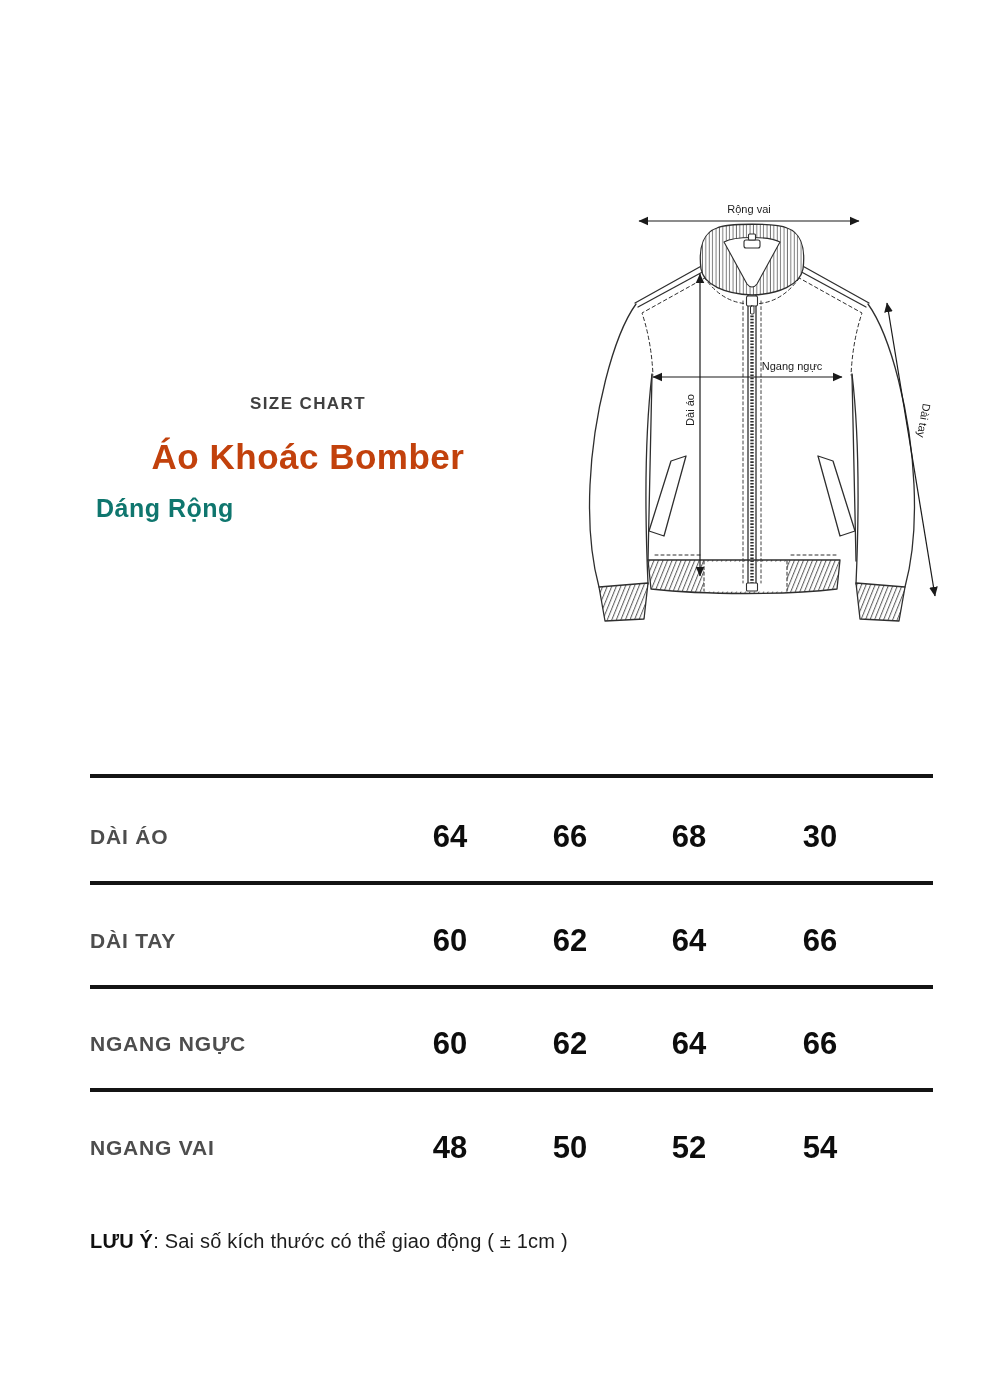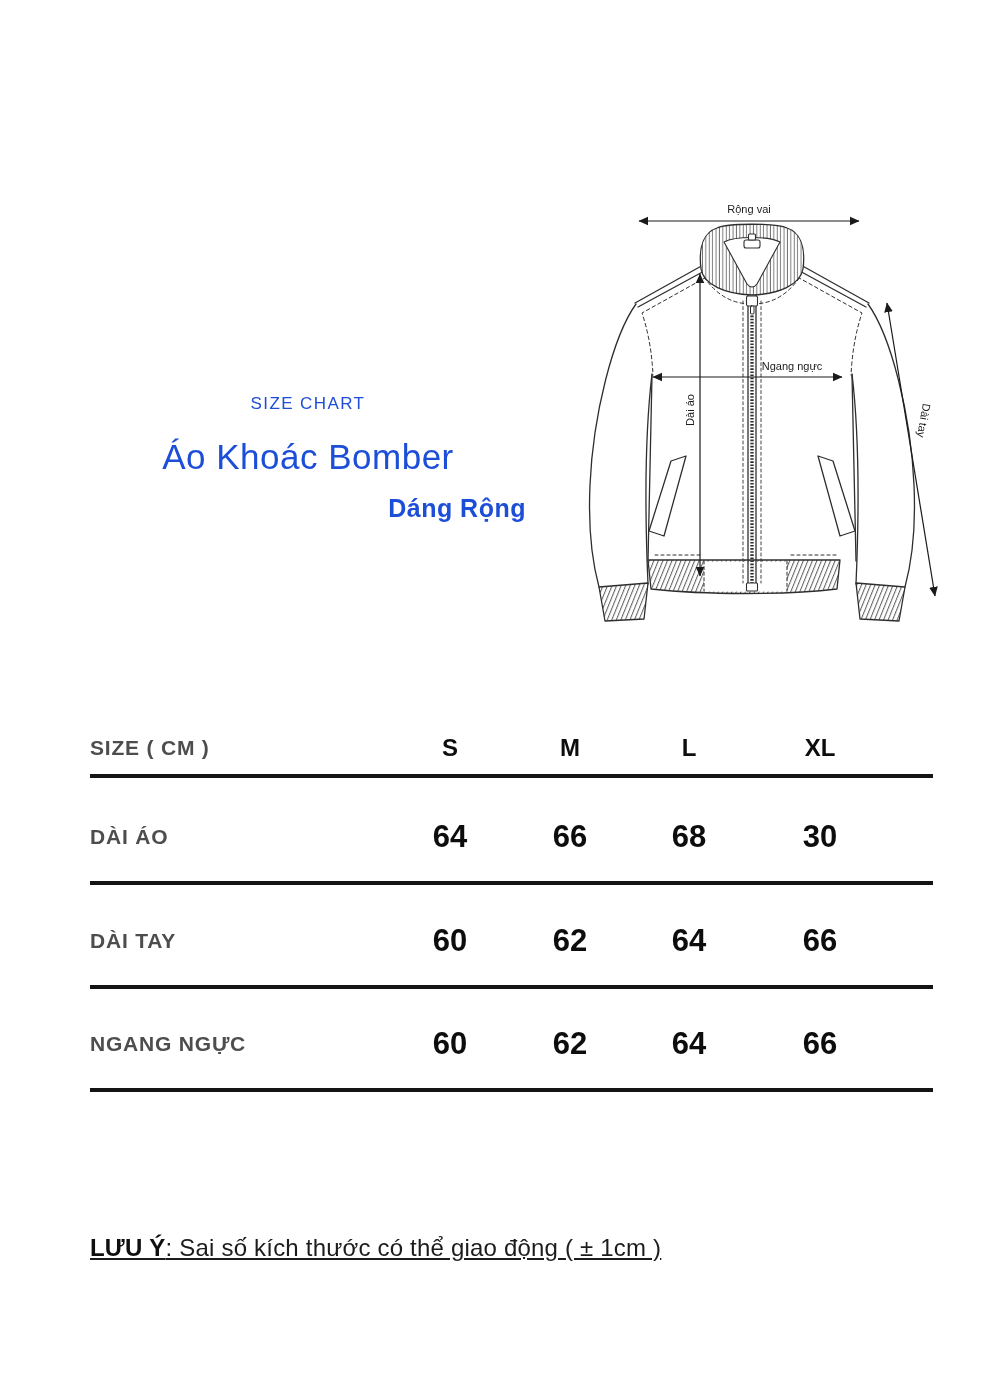--- a/index.html
+++ b/index.html
@@ -3,29 +3,29 @@
 <meta charset="utf-8">
 <style>
   html,body{margin:0;padding:0;background:#ffffff;}
   .page{
     position:relative;width:1000px;height:1400px;background:#ffffff;
     font-family:"Liberation Sans",sans-serif;overflow:hidden;color:#141414;
   }
   
   .eyebrow{
     position:absolute;left:90px;top:394px;width:436px;text-align:center;
-    font-size:17px;font-weight:normal;color:#1d4ed8;letter-spacing:1.4px;
+    font-size:17px;font-weight:bold;color:#404040;letter-spacing:1.4px;
   }
   .title{
     position:absolute;left:60px;top:437px;width:496px;text-align:center;
-    font-size:35px;font-weight:normal;color:#1d4ed8;letter-spacing:.5px;
+    font-size:35px;font-weight:bold;color:#c2410c;letter-spacing:.5px;
   }
   .subtitle{
-    position:absolute;left:90px;top:494px;width:436px;text-align:right;
-    font-size:25px;font-weight:bold;color:#1d4ed8;letter-spacing:.5px;
+    position:absolute;left:96px;top:494px;width:436px;text-align:left;
+    font-size:25px;font-weight:bold;color:#0f766e;letter-spacing:.5px;
   }
   
   .diagram{position:absolute;left:555px;top:185px;width:400px;height:440px;margin:0;text-align:right;}
   
   .rule{position:absolute;left:90px;width:843px;height:3.5px;background:#141414;}
   .rule.r1{top:774px}.rule.r2{top:881px}.rule.r3{top:985px}.rule.r4{top:1088px}
   .t-row{position:absolute;left:90px;width:843px;height:34px;}
   .t-row .lbl{
     position:absolute;left:0;top:0;line-height:34px;
     font-size:21px;font-weight:bold;color:#4d4d4d;letter-spacing:.8px;white-space:nowrap;
@@ -36,22 +36,22 @@
   }
   .t-row .col-head{
     position:absolute;top:0;transform:translateX(-50%);line-height:34px;
     font-size:24px;font-weight:bold;color:#0d0d0d;white-space:nowrap;
   }
   .head-row{top:731px}
   .row-0{top:820px}.row-1{top:924px}.row-2{top:1027px}.row-3{top:1131px}
   .c0{left:360px}.c1{left:480px}.c2{left:599px}.c3{left:730px}
   
   .note{
-    position:absolute;left:90px;top:1210px;font-size:24px;color:#1c1c1c;
-    letter-spacing:.2px;white-space:nowrap;text-decoration:underline;
+    position:absolute;left:90px;top:1210px;font-size:20px;color:#1c1c1c;
+    letter-spacing:.2px;white-space:nowrap;
   }
   .note b{font-weight:bold;color:#0f0f0f;}
   svg text{font-family:"Liberation Sans",sans-serif;}
 </style>
 </head>
 <body>
 
 <div class="page">
 
   <div class="eyebrow">SIZE CHART</div>
@@ -133,27 +133,20 @@
       </g>
       <g fill="#1c1c1c" font-size="11">
         <text x="194" y="28" text-anchor="middle">Rộng vai</text>
         <text x="237" y="185" text-anchor="middle">Ngang ngực</text>
         <text x="139" y="225" text-anchor="middle" transform="rotate(-90 139 225)">Dài áo</text>
         <text transform="translate(368 218) rotate(100)">Dài tay</text>
       </g>
     </svg>
   </figure>
 
-  <div class="t-row head-row">
-    <span class="lbl">SIZE ( CM )</span>
-    <span class="col-head c0">S</span>
-    <span class="col-head c1">M</span>
-    <span class="col-head c2">L</span>
-    <span class="col-head c3">XL</span>
-  </div>
   <div class="rule r1"></div>
 
   <div class="t-row row-0">
     <span class="lbl">DÀI ÁO</span>
     <span class="val c0">64</span>
     <span class="val c1">66</span>
     <span class="val c2">68</span>
     <span class="val c3">30</span>
   </div>
   <div class="rule r2"></div>
@@ -169,16 +162,23 @@
 
   <div class="t-row row-2">
     <span class="lbl">NGANG NGỰC</span>
     <span class="val c0">60</span>
     <span class="val c1">62</span>
     <span class="val c2">64</span>
     <span class="val c3">66</span>
   </div>
   <div class="rule r4"></div>
 
+  <div class="t-row row-3">
+    <span class="lbl">NGANG VAI</span>
+    <span class="val c0">48</span>
+    <span class="val c1">50</span>
+    <span class="val c2">52</span>
+    <span class="val c3">54</span>
+  </div>
 
   <p class="note"><b>LƯU Ý</b><span>: Sai số kích thước có thể giao động ( ± 1cm )</span></p>
 
 </div>
 
 </body></html>

